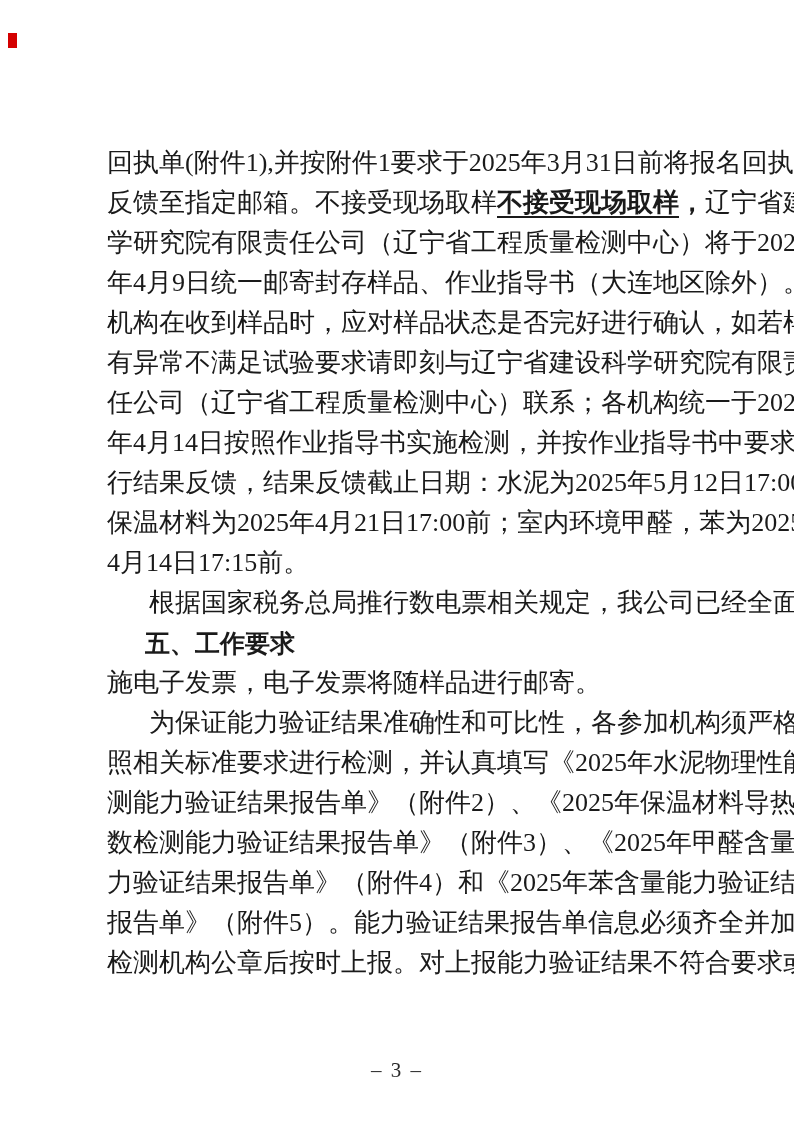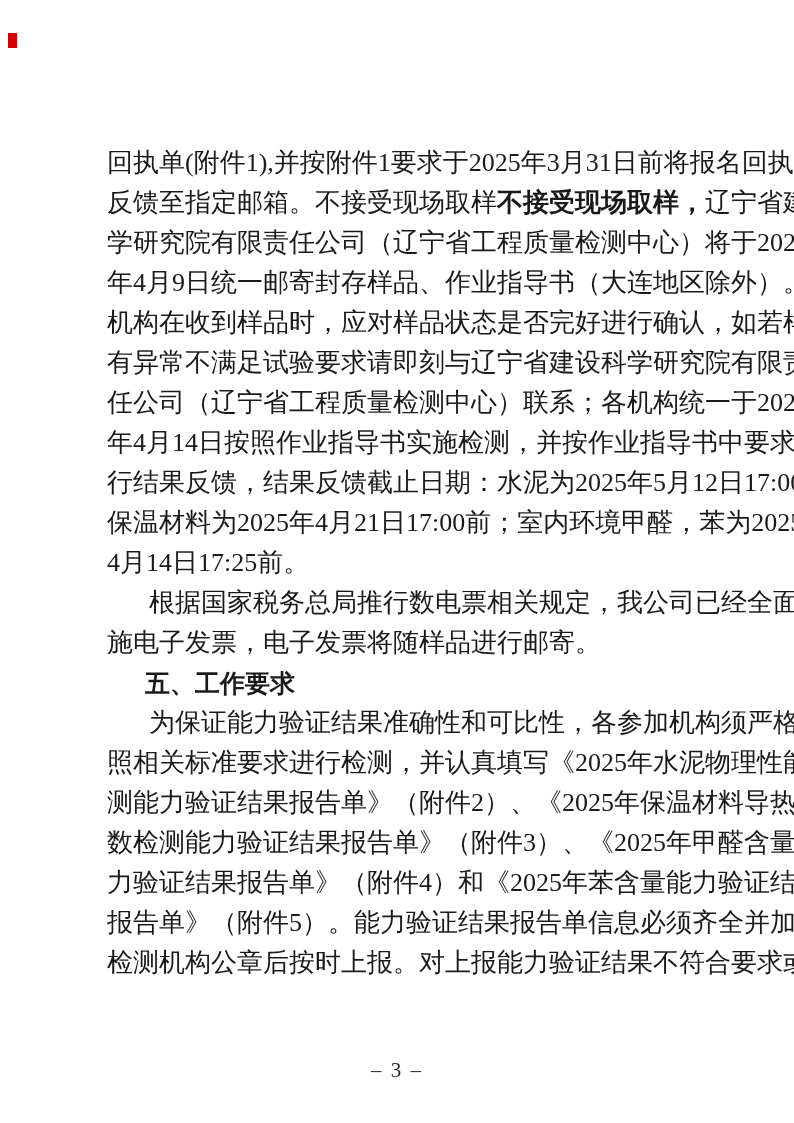--- a/index.html
+++ b/index.html
@@ -47,20 +47,21 @@
     padding-left: 42px;
   }
   .line.heading {
     font-family: "Liberation Sans", "DejaVu Sans", sans-serif;
     font-weight: bold;
     font-size: 25px;
     padding-left: 38px;
   }
   .seg-bold { font-weight: bold; }
   .seg-underline {
+    text-decoration: underline;
     text-decoration-thickness: 2px;
     text-underline-offset: 5px;
   }
   .footer {
     position: absolute;
     left: 0;
     top: 1058px;
     width: 794px;
     text-align: center;
     font-size: 21px;
@@ -78,24 +79,24 @@
       <div class="line">回执单(附件1),并按附件1要求于2025年3月31日前将报名回执单</div>
       <div class="line"><span class="">反馈至指定邮箱。不接受现场取样</span><span class="seg-bold seg-underline">不接受现场取样</span><span class="seg-bold ">，</span><span class="">辽宁省建设科</span></div>
       <div class="line">学研究院有限责任公司（辽宁省工程质量检测中心）将于2025</div>
       <div class="line">年4月9日统一邮寄封存样品、作业指导书（大连地区除外）。各</div>
       <div class="line">机构在收到样品时，应对样品状态是否完好进行确认，如若样品</div>
       <div class="line">有异常不满足试验要求请即刻与辽宁省建设科学研究院有限责</div>
       <div class="line">任公司（辽宁省工程质量检测中心）联系；各机构统一于2025</div>
       <div class="line">年4月14日按照作业指导书实施检测，并按作业指导书中要求进</div>
       <div class="line">行结果反馈，结果反馈截止日期：水泥为2025年5月12日17:00前；</div>
       <div class="line">保温材料为2025年4月21日17:00前；室内环境甲醛，苯为2025年</div>
-      <div class="line align-left">4月14日17:25前。</div>
+      <div class="line align-left">4月14日17:15前。</div>
       <div class="line indent">根据国家税务总局推行数电票相关规定，我公司已经全面实</div>
+      <div class="line heading align-left">五、工作要求</div>
       <div class="line align-left">施电子发票，电子发票将随样品进行邮寄。</div>
-      <div class="line heading align-left">五、工作要求</div>
       <div class="line indent">为保证能力验证结果准确性和可比性，各参加机构须严格按</div>
       <div class="line">照相关标准要求进行检测，并认真填写《2025年水泥物理性能检</div>
       <div class="line">测能力验证结果报告单》（附件2）、《2025年保温材料导热系</div>
       <div class="line">数检测能力验证结果报告单》（附件3）、《2025年甲醛含量能</div>
       <div class="line">力验证结果报告单》（附件4）和《2025年苯含量能力验证结果</div>
       <div class="line">报告单》（附件5）。能力验证结果报告单信息必须齐全并加盖</div>
       <div class="line">检测机构公章后按时上报。对上报能力验证结果不符合要求或过</div>
     </div>
   <div class="footer">– 3 –</div>
 </div>

